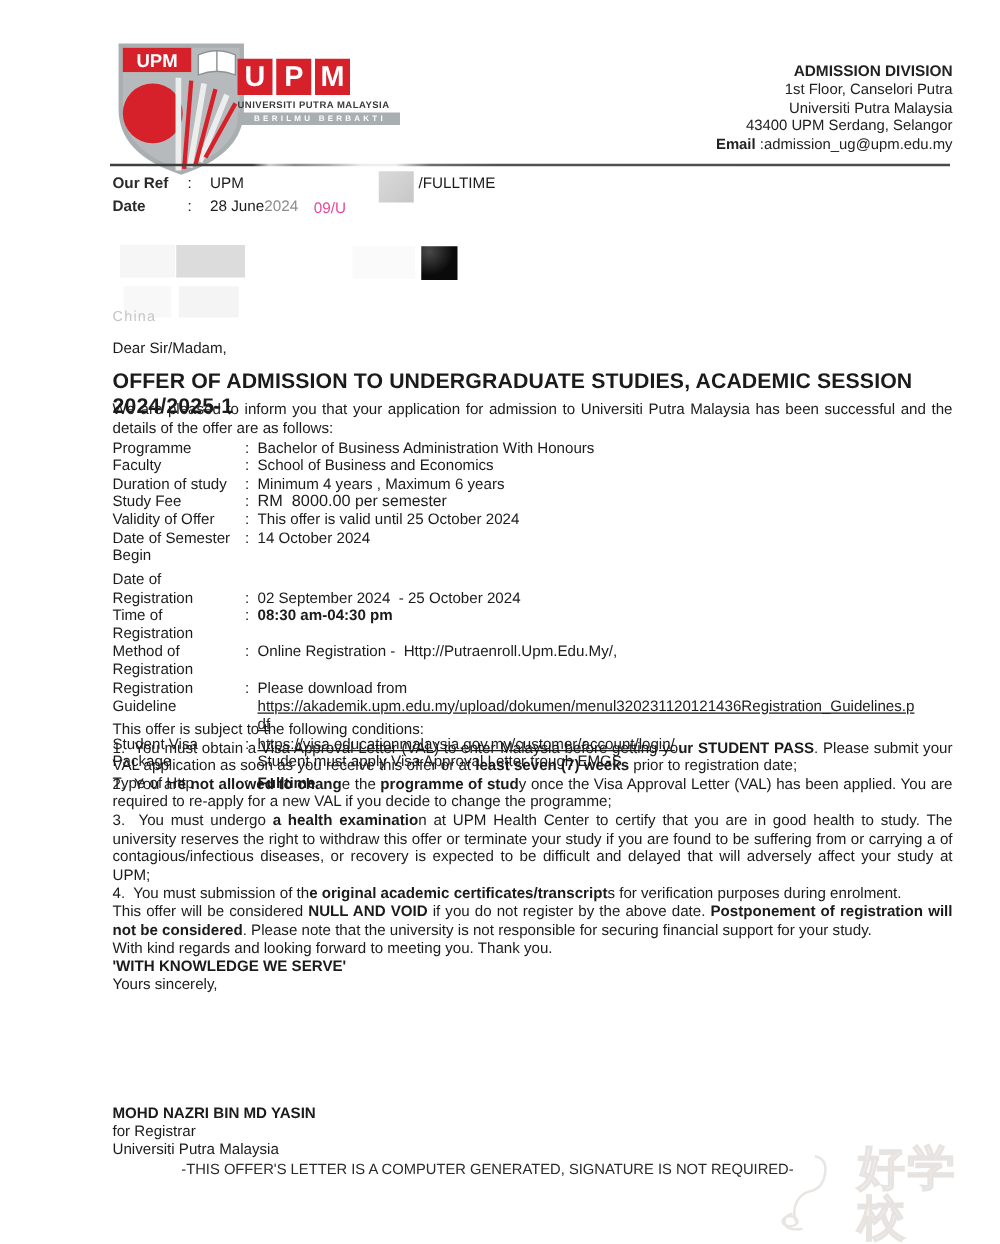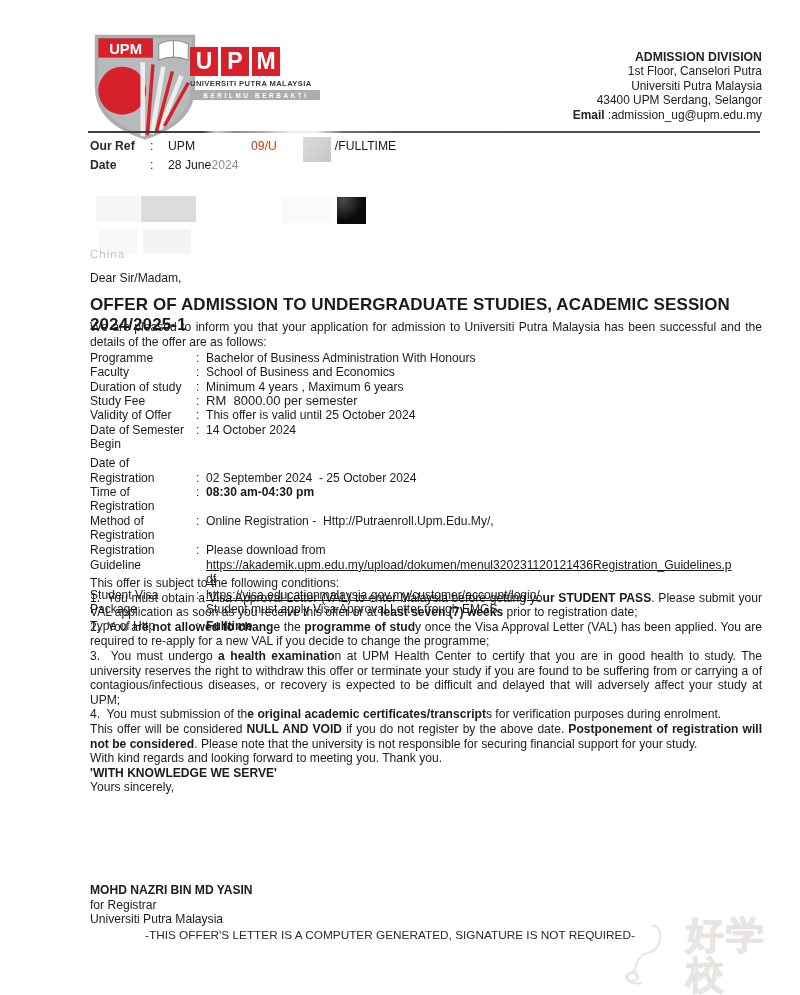--- a/index.html
+++ b/index.html
@@ -24,21 +24,21 @@
                    #ababab 26%,#ededed 30%,#ededed 34%,#6f6f6f 38%,#525252 46%,#4a4a4a 100%);}
 
   
   .refblock{position:absolute;left:90px;top:139px;font-size:12.2px;}
   .refrow{display:flex;height:19px;align-items:flex-start;}
   .rlbl{width:60px;font-weight:700;color:#2a2a2a;}
   .rcol{width:18px;}
   .rval{display:flex;align-items:flex-start;}
   .ref-sp1{display:inline-block;width:56px;}
   .ref-sp2{display:inline-block;width:26px;}
-  .ref-faded{color:#c2410c;filter:blur(.3px);}
+  .ref-faded{color:#ec4899;filter:blur(.3px);margin-top:20px;}
   .ref-box{display:inline-block;width:28px;height:25px;margin-top:-2px;
            background:linear-gradient(135deg,#dadada 0%,#cfcfcf 60%,#c6c6c6 100%);}
   .ref-p3{margin-left:4px;}
   .date-fade{color:#8d8d8d;}
 
   
   .rd{position:absolute;}
   .rd-a{left:96px;top:196px;width:44px;height:26px;background:#f6f6f6;}
   .rd-b{left:141px;top:196px;width:55px;height:26px;background:#dcdcdc;}
   .rd-c{left:282px;top:197px;width:50px;height:26px;background:#fafafa;}

